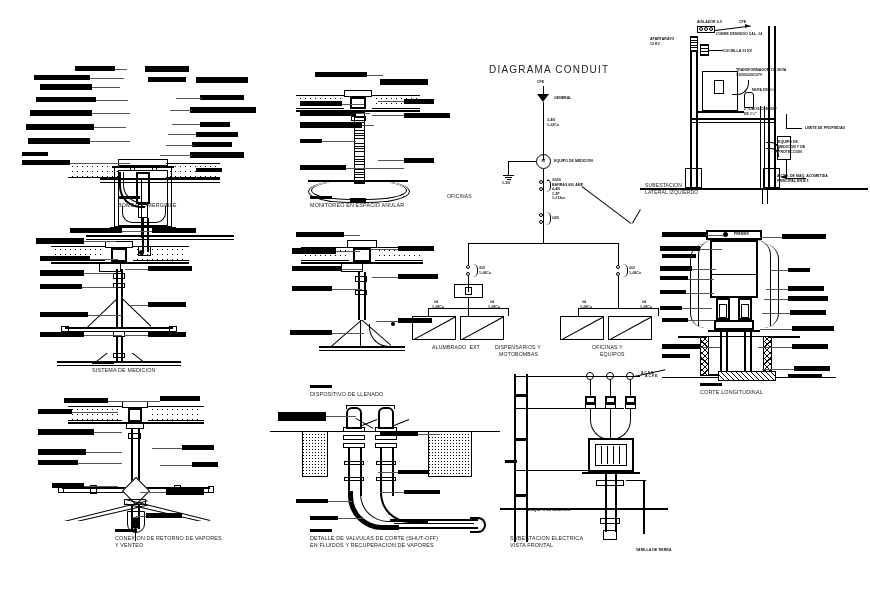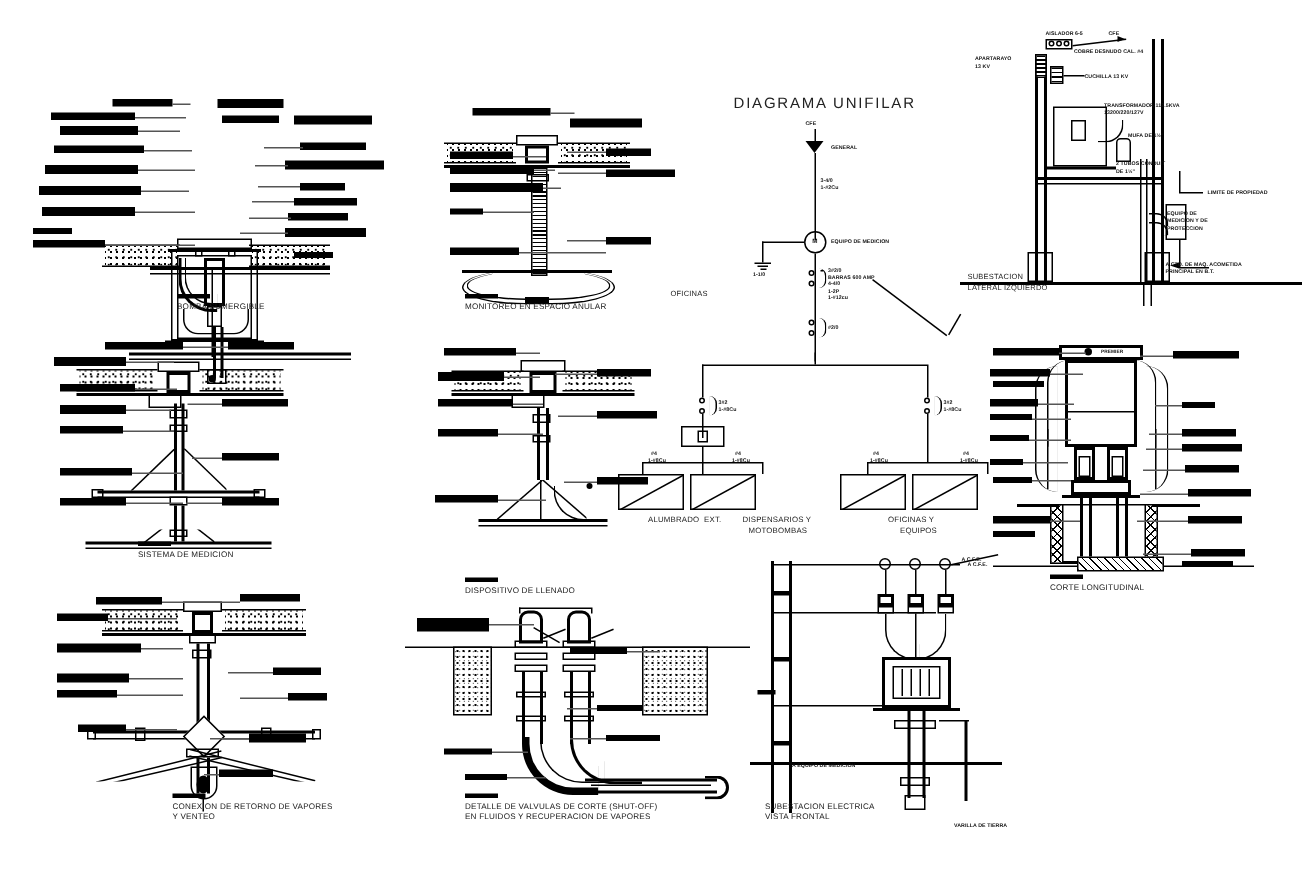--- a/index.html
+++ b/index.html
@@ -178,21 +178,21 @@
   <div class="leader" style="left:322px;top:141px;width:34px;"></div>
   <div class="leader" style="left:346px;top:168px;width:58px;"></div>
   <div class="leader" style="left:378px;top:101px;width:26px;"></div>
   <div class="leader" style="left:372px;top:115px;width:32px;"></div>
   <div class="leader" style="left:378px;top:160px;width:26px;"></div>
   <div class="leader" style="left:367px;top:75px;width:16px;"></div>
 
   <div class="blk" style="left:310px;top:196px;width:22px;height:3px;"></div>
   <div class="cap" style="left:310px;top:202px;">MONITOREO EN ESPACIO ANULAR</div>
 
-  <div class="title" style="left:489px;top:64px;">DIAGRAMA  UNIFILAR</div>
+  <div class="title" style="left:489px;top:64px;">DIAGRAMA  CONDUIT</div>
 
   <div class="abs" style="left:430px;top:80px;width:240px;height:260px;">
 
     <div class="tiny" style="left:107px;top:0px;">CFE</div>
     <div class="ln vl" style="left:113px;top:6px;height:8px;"></div>
     <div class="abs" style="left:107px;top:14px;width:0px;height:0px;
          border-left:6px solid transparent;border-right:6px solid transparent;
          border-top:8px solid #000;"></div>
     <div class="tiny" style="left:124px;top:16px;">GENERAL</div>
     <div class="ln vl" style="left:113px;top:22px;height:58px;"></div>

